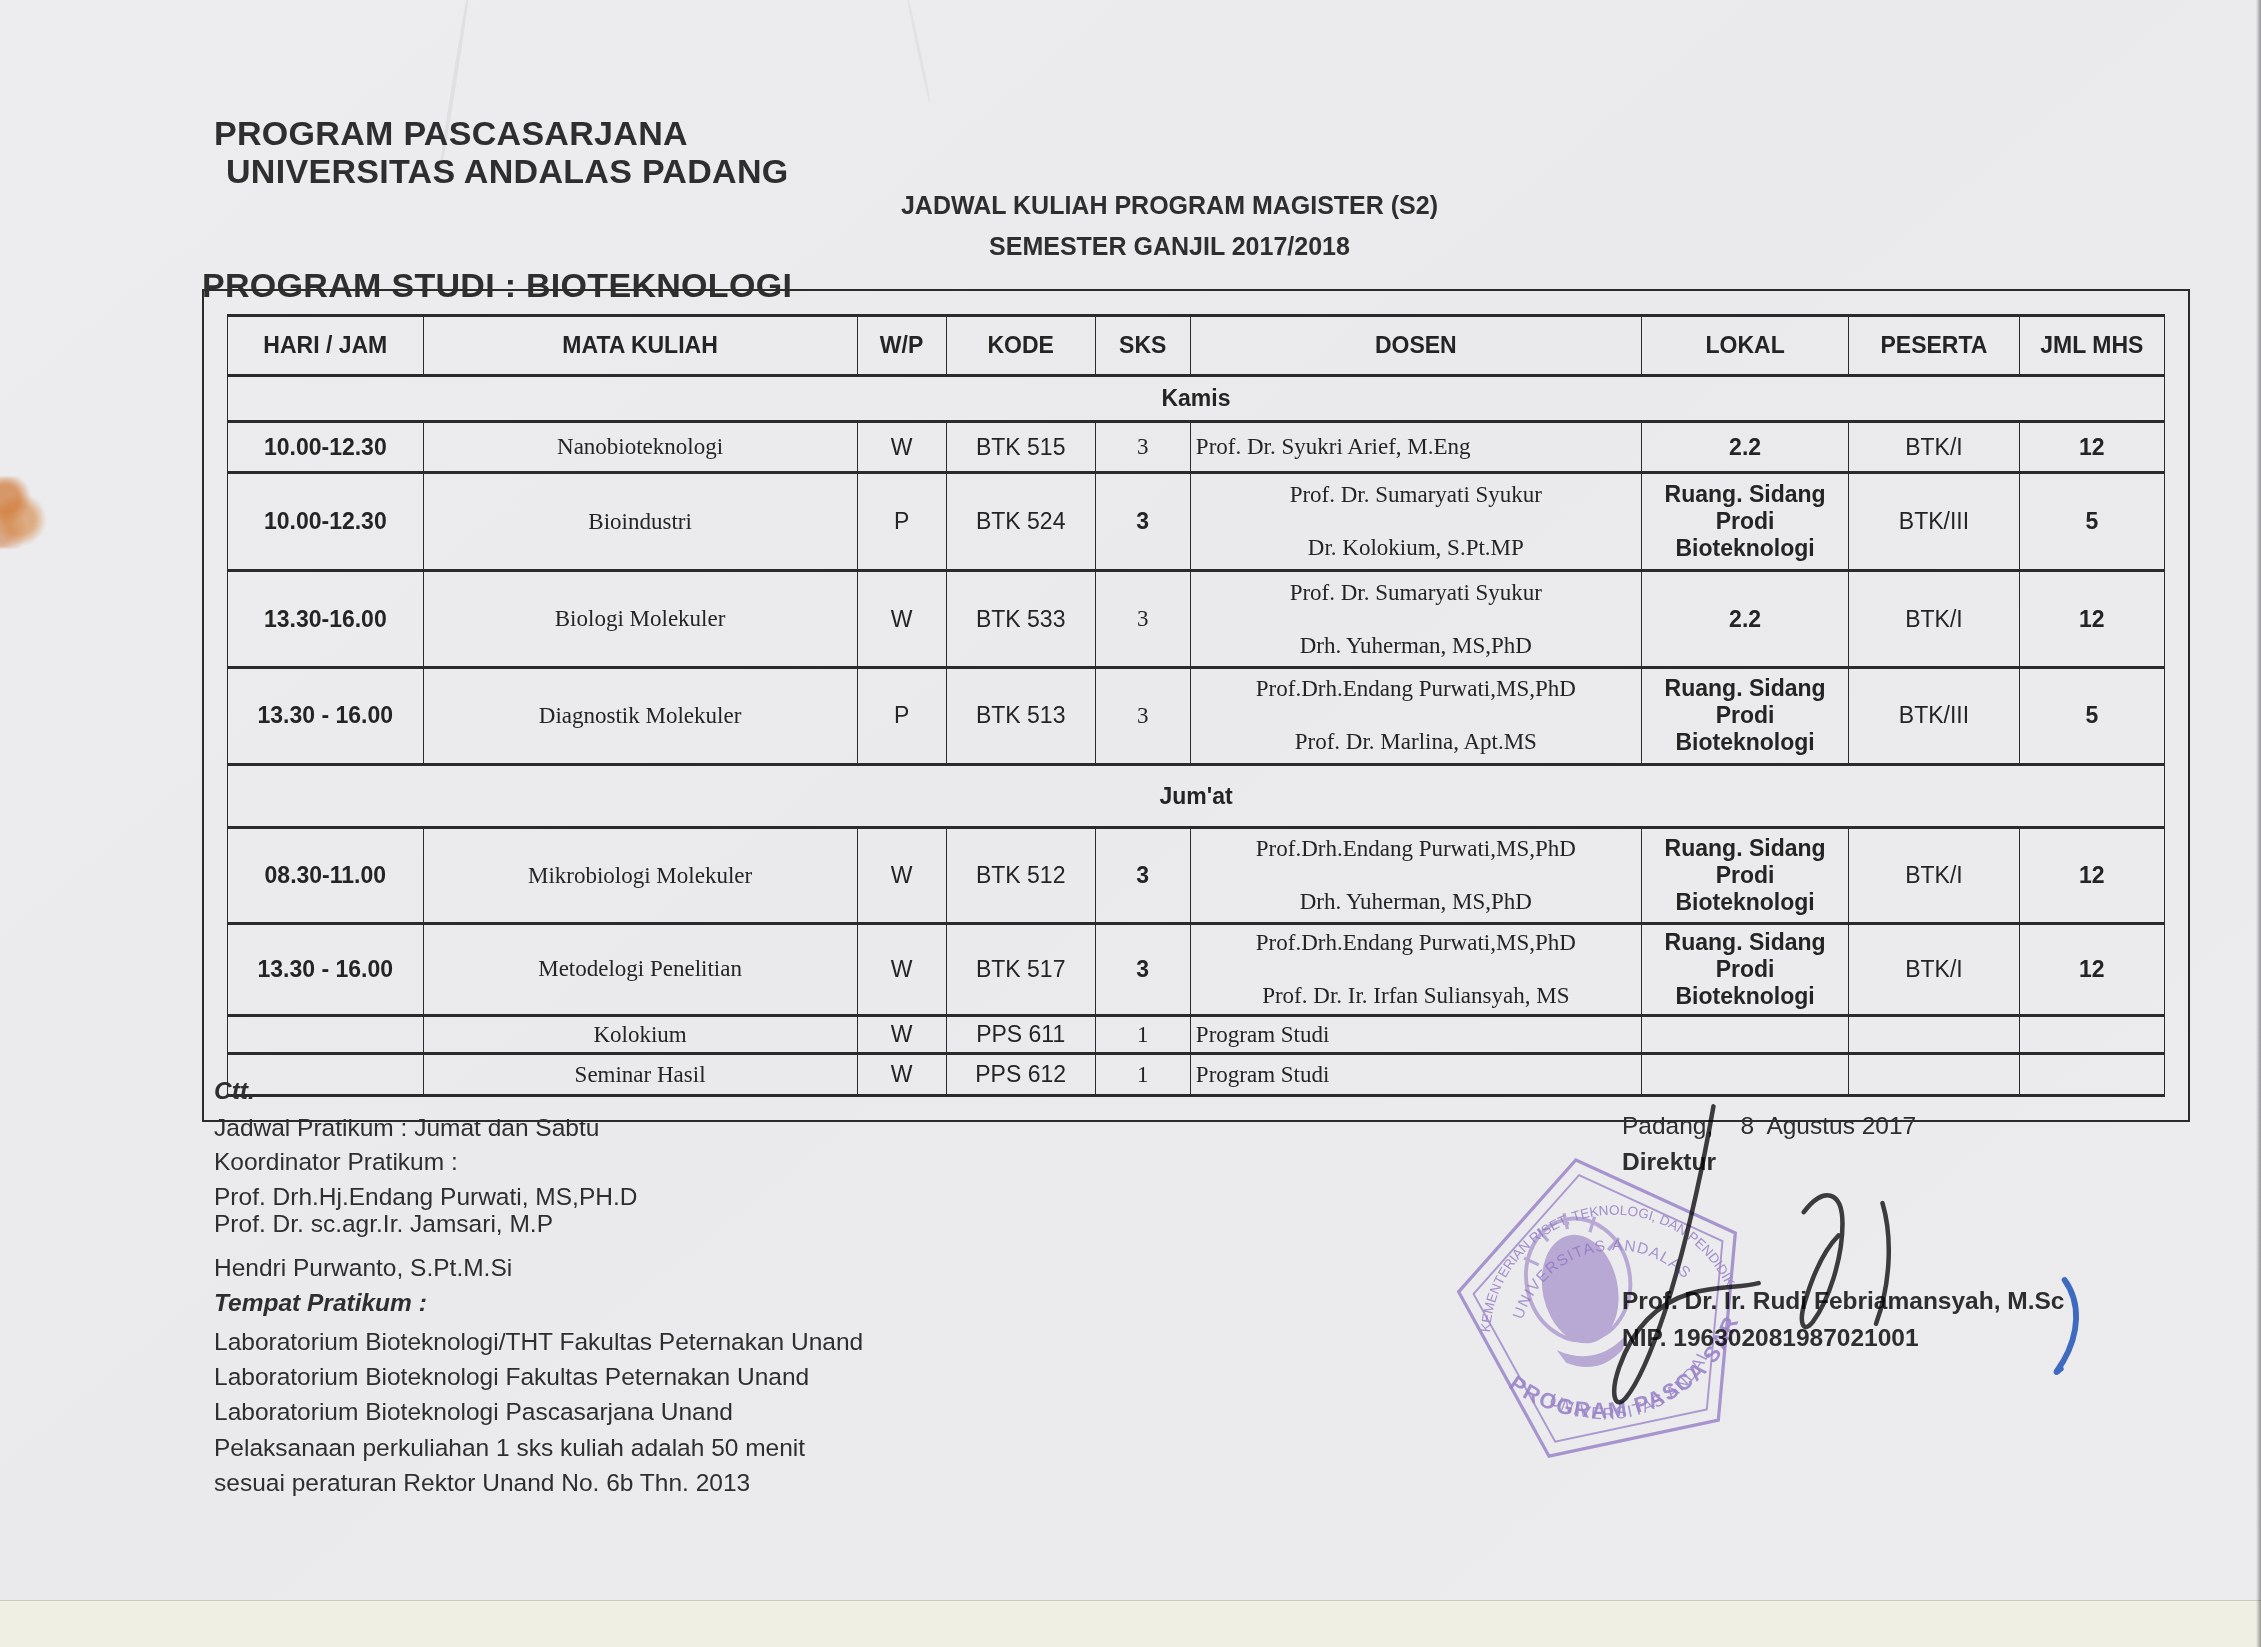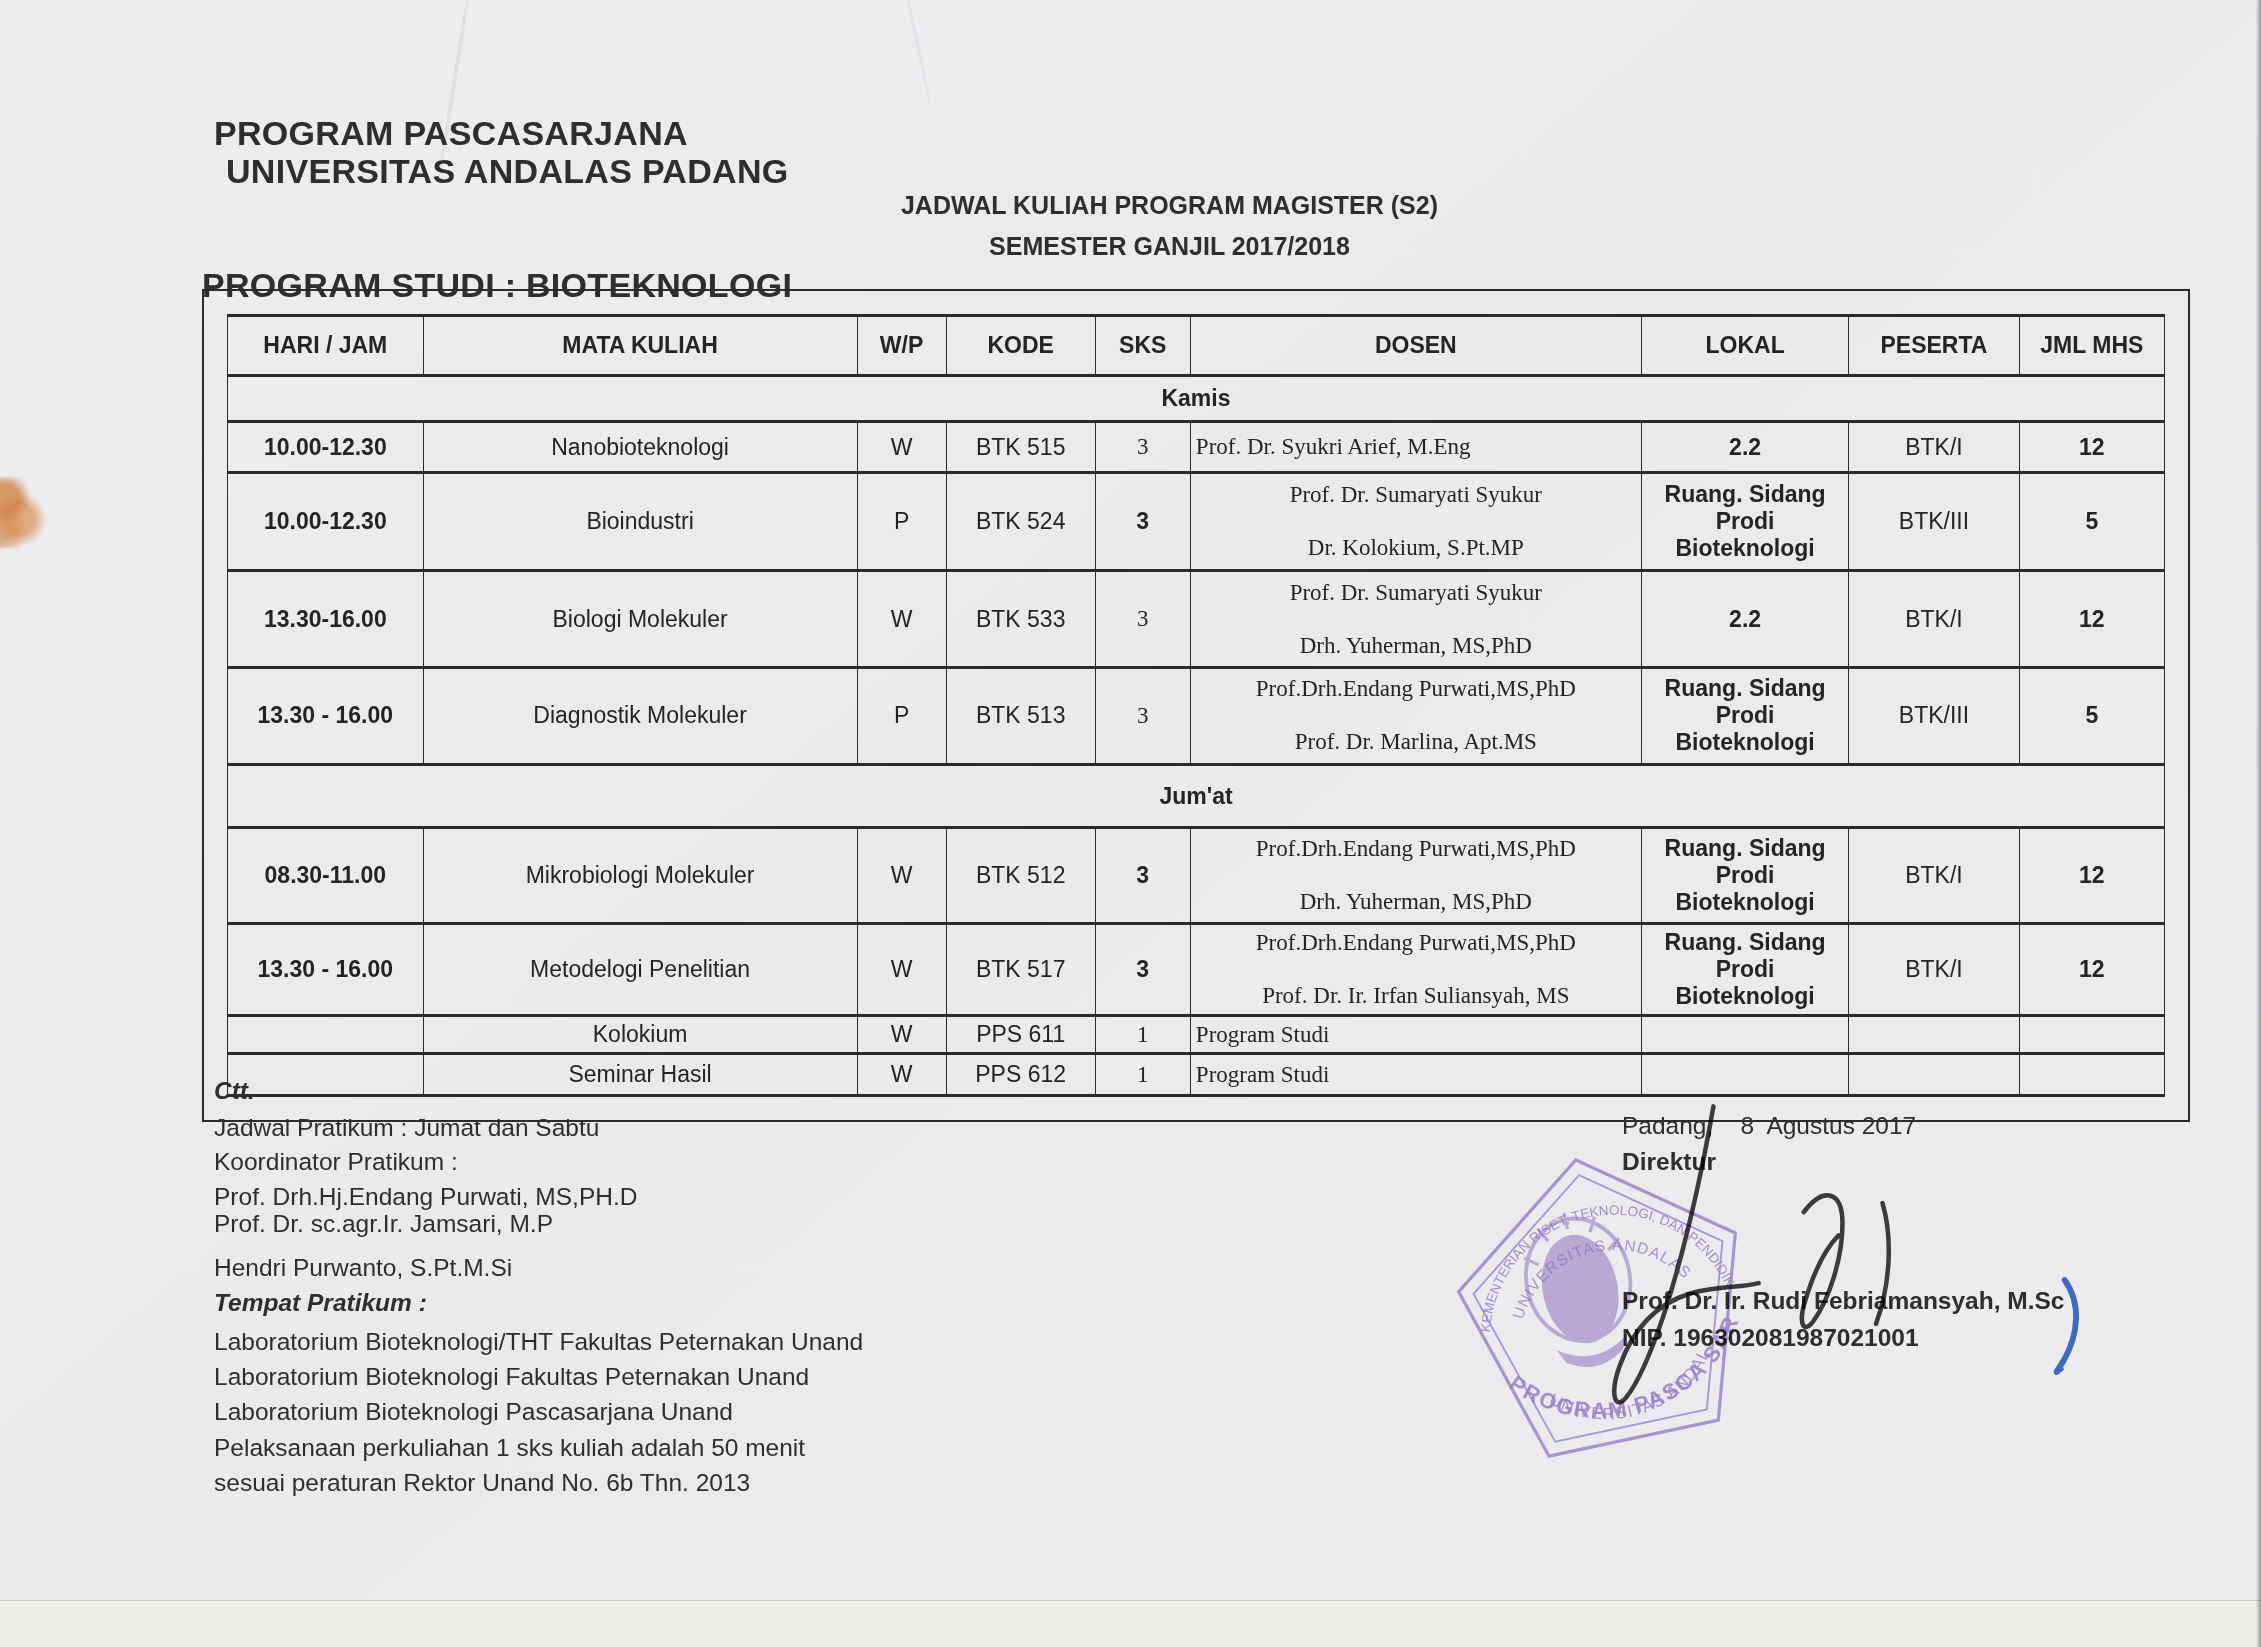--- a/index.html
+++ b/index.html
@@ -40,21 +40,21 @@
   }
   table.sched{width:100%;height:100%;border-collapse:collapse;table-layout:fixed;}
   table.sched td,table.sched th{
     border:solid #2b2b2b;border-width:3.2px 1.9px;
     vertical-align:middle;text-align:center;
     font-size:23px;color:#242424;padding:0 5.2px;overflow:hidden;
   }
   th.h{font-weight:bold;font-size:23px;color:#2a2a2a;}
   td.dayband{font-weight:bold;font-size:34px;color:#222;}
   td.time{font-weight:bold;font-size:23px;}
-  td.course{text-align:left;padding-left:10.3px;font-family:Liberation Sans, sans-serif;font-size:27px;}
+  td.course{text-align:left;padding-left:10.3px;font-family:Liberation Serif, serif;font-size:27px;}
   td.dosen{text-align:left;padding-left:9px;font-family:"Liberation Serif",serif;font-size:26px;}
   .d2{display:flex;flex-direction:column;justify-content:space-between;height:79px;padding:2.6px 0;}
   .d1{display:flex;align-items:center;height:100%;}
   td.kode{font-size:22.6px;}
   td.sksb{font-weight:bold;}
   td.sksn{font-family:"Liberation Serif",serif;font-size:24.5px;}
   td.lokal{font-weight:bold;font-size:20px;line-height:27px;}
   td.peserta{font-size:22px;}
   td.jml{font-weight:bold;font-size:23px;}
   

